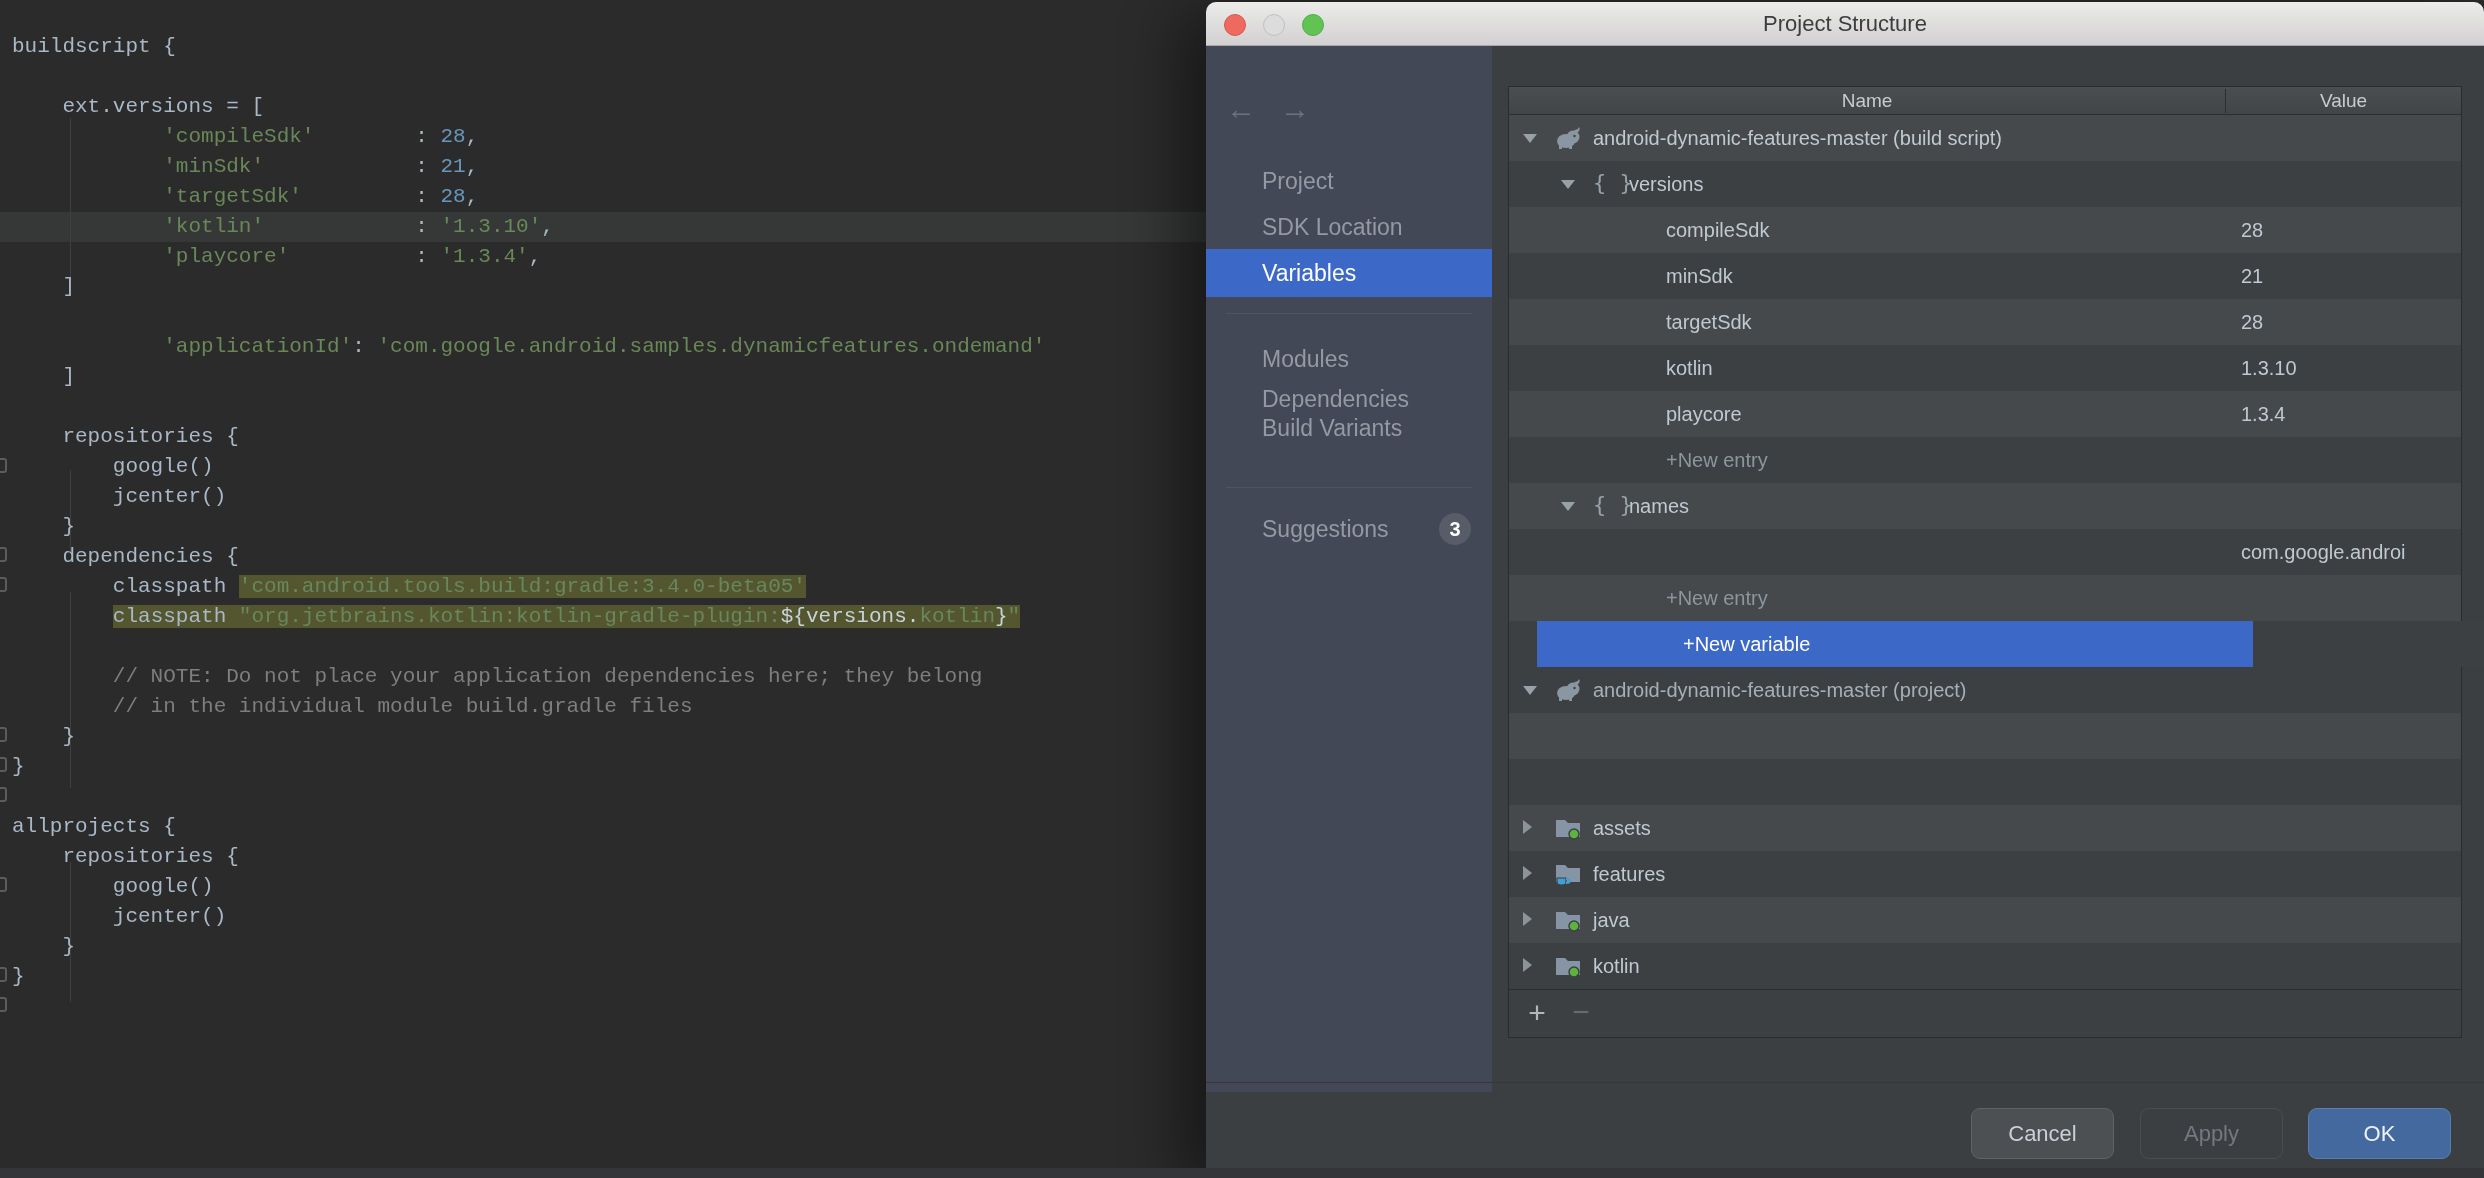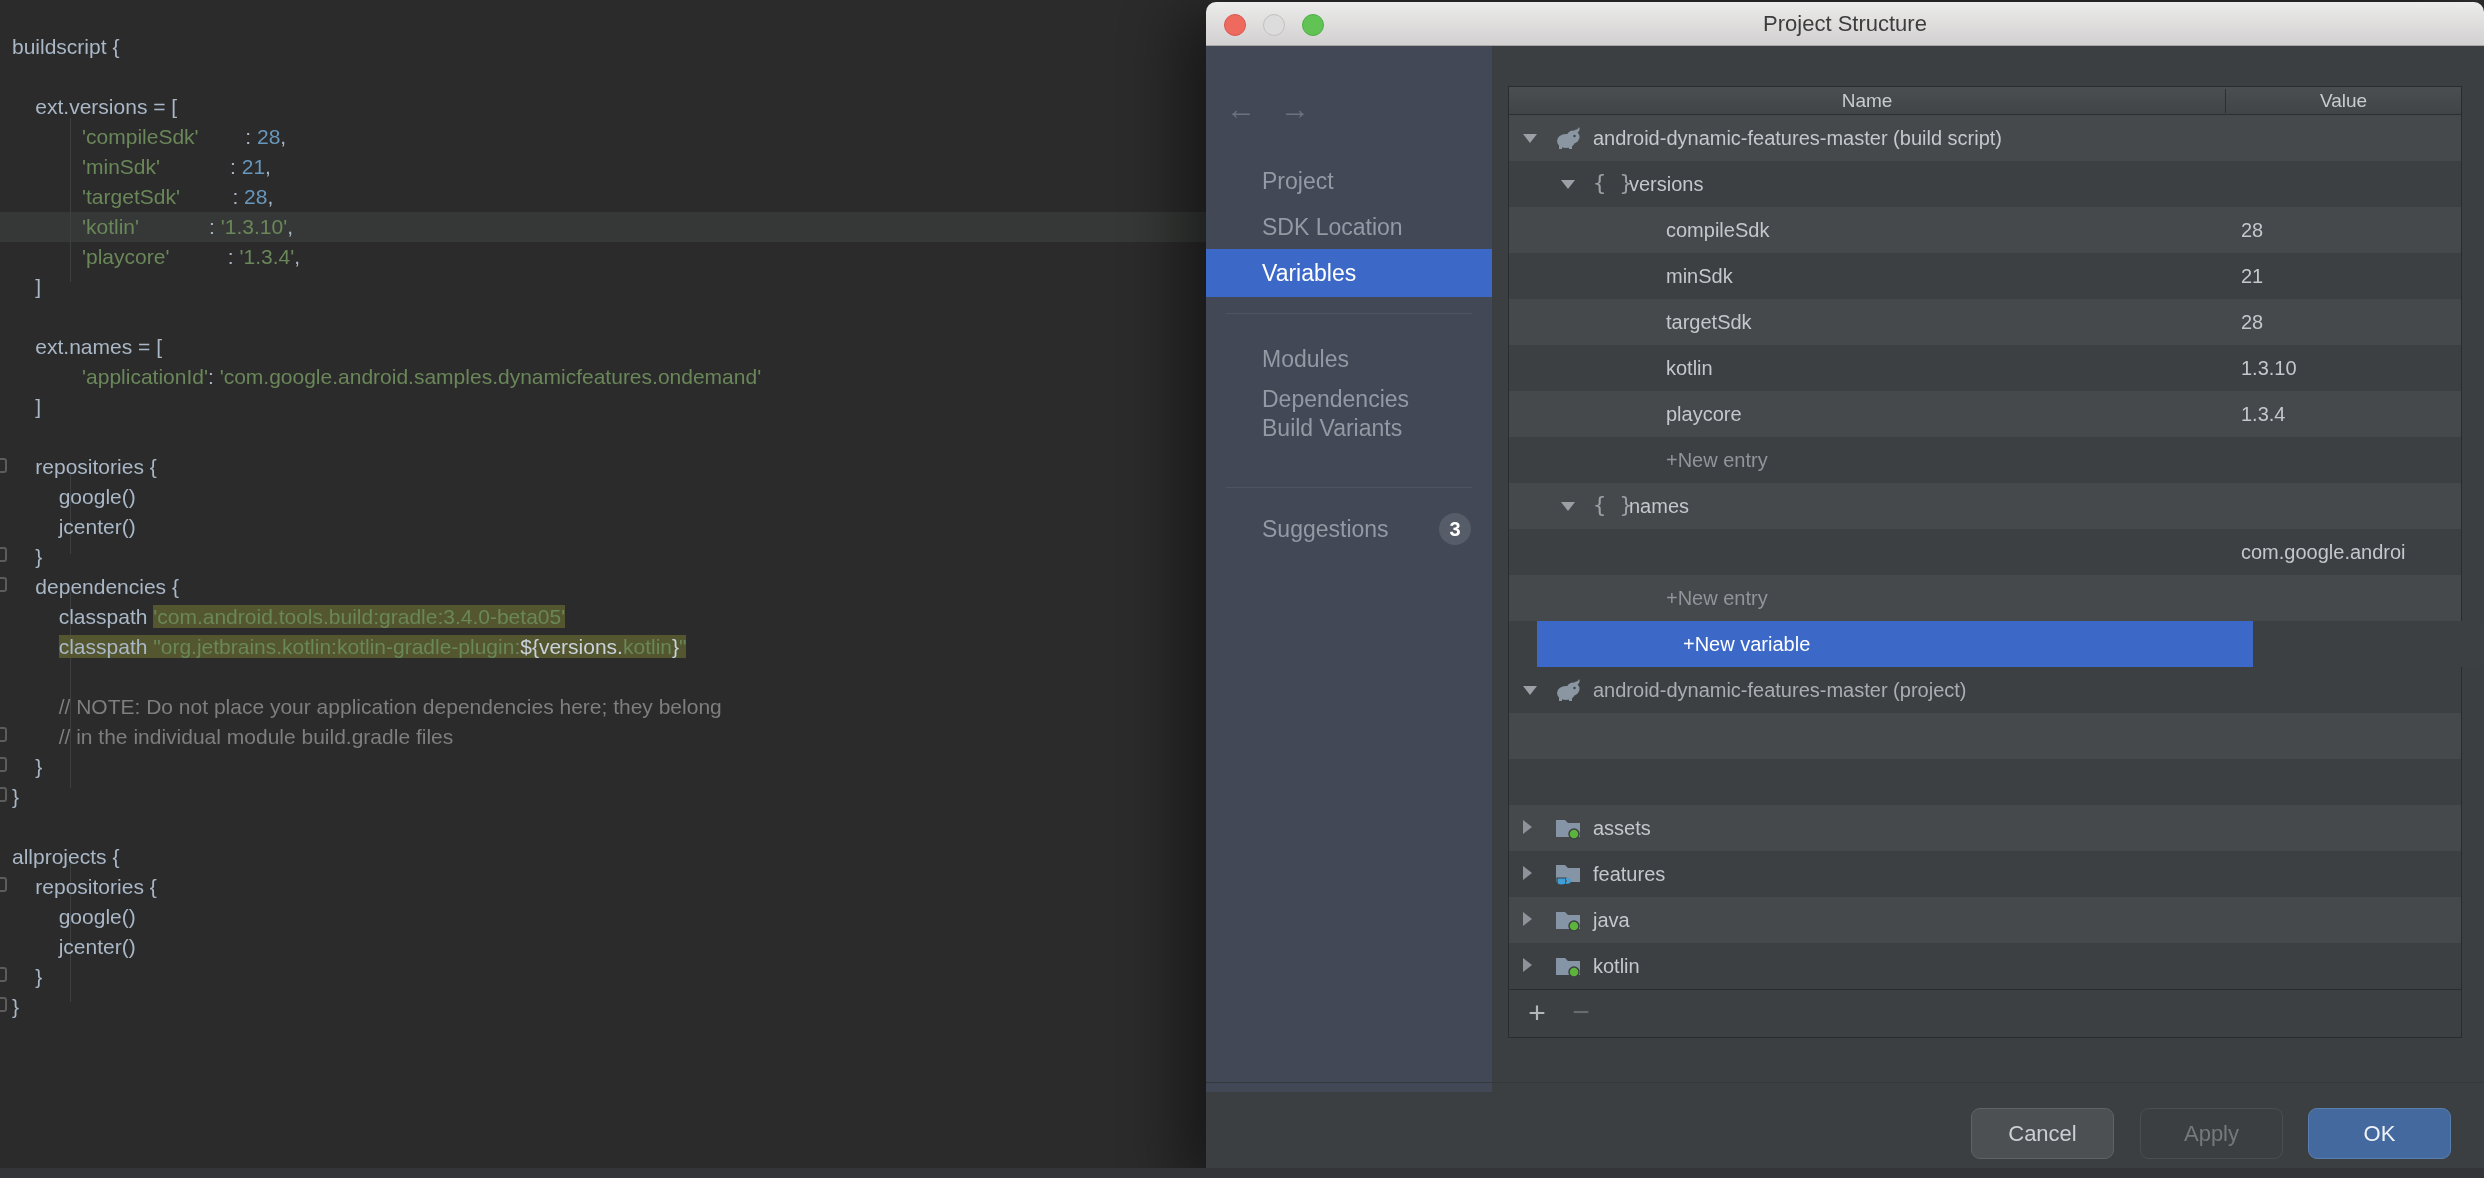--- a/index.html
+++ b/index.html
@@ -2,21 +2,21 @@
 <html><head>
 <meta charset="utf-8">
 <style>
   html,body{margin:0;padding:0;background:#1e1e1e;}
   #stage{position:relative;width:2484px;height:1178px;overflow:hidden;
          font-family:"Liberation Sans",sans-serif;background:#2b2b2b;}
 
   
   #editor{position:absolute;left:0;top:0;width:1206px;height:1168px;background:#2b2b2b;overflow:hidden;}
   #cur-line{position:absolute;left:0;top:212px;width:1206px;height:30px;background:#353836;}
-  #code{position:absolute;left:12px;top:32px;font-family:Liberation Sans, sans-serif;
+  #code{position:absolute;left:12px;top:32px;font-family:Liberation Mono, monospace;
         font-size:21px;line-height:30px;color:#a9b7c6;}
   .line{height:30px;white-space:pre;}
   .seg-p{color:#a9b7c6;} .seg-s{color:#6a8759;} .seg-n{color:#6897bb;}
   .seg-c{color:#7e7e7e;} .seg-i{color:#c9d2db;}
   .hl{background:#53562f;}
   .iguide{position:absolute;width:1px;background:#3d3f41;}
   .gmark{position:absolute;left:-7px;width:14px;height:15px;border:2px solid #5c5c5c;
          border-radius:3px;background:#2b2b2b;box-sizing:border-box;}
 
   
@@ -116,21 +116,20 @@
         <div class="line"><span class="seg-p">buildscript {</span></div>
         <div class="line"></div>
         <div class="line"><span class="seg-p">    ext.versions = [</span></div>
         <div class="line"><span class="seg-p">            </span><span class="seg-s">'compileSdk'</span><span class="seg-p">        : </span><span class="seg-n">28</span><span class="seg-p">,</span></div>
         <div class="line"><span class="seg-p">            </span><span class="seg-s">'minSdk'</span><span class="seg-p">            : </span><span class="seg-n">21</span><span class="seg-p">,</span></div>
         <div class="line"><span class="seg-p">            </span><span class="seg-s">'targetSdk'</span><span class="seg-p">         : </span><span class="seg-n">28</span><span class="seg-p">,</span></div>
         <div class="line"><span class="seg-p">            </span><span class="seg-s">'kotlin'</span><span class="seg-p">            : </span><span class="seg-s">'1.3.10'</span><span class="seg-p">,</span></div>
         <div class="line"><span class="seg-p">            </span><span class="seg-s">'playcore'</span><span class="seg-p">          : </span><span class="seg-s">'1.3.4'</span><span class="seg-p">,</span></div>
         <div class="line"><span class="seg-p">    ]</span></div>
         <div class="line"></div>
-        <div class="line"><span class="seg-p">    ext.names = [</span></div>
         <div class="line"><span class="seg-p">            </span><span class="seg-s">'applicationId'</span><span class="seg-p">: </span><span class="seg-s">'com.google.android.samples.dynamicfeatures.ondemand'</span></div>
         <div class="line"><span class="seg-p">    ]</span></div>
         <div class="line"></div>
         <div class="line"><span class="seg-p">    repositories {</span></div>
         <div class="line"><span class="seg-p">        google()</span></div>
         <div class="line"><span class="seg-p">        jcenter()</span></div>
         <div class="line"><span class="seg-p">    }</span></div>
         <div class="line"><span class="seg-p">    dependencies {</span></div>
         <div class="line"><span class="seg-p">        classpath </span><span class="seg-s hl">'com.android.tools.build:gradle:3.4.0-beta05'</span></div>
         <div class="line"><span class="seg-p">        </span><span class="seg-p hl">classpath </span><span class="seg-s hl">"org.jetbrains.kotlin:kotlin-gradle-plugin:</span><span class="seg-i hl">${versions.</span><span class="seg-s hl">kotlin</span><span class="seg-i hl">}</span><span class="seg-s hl">"</span></div>

